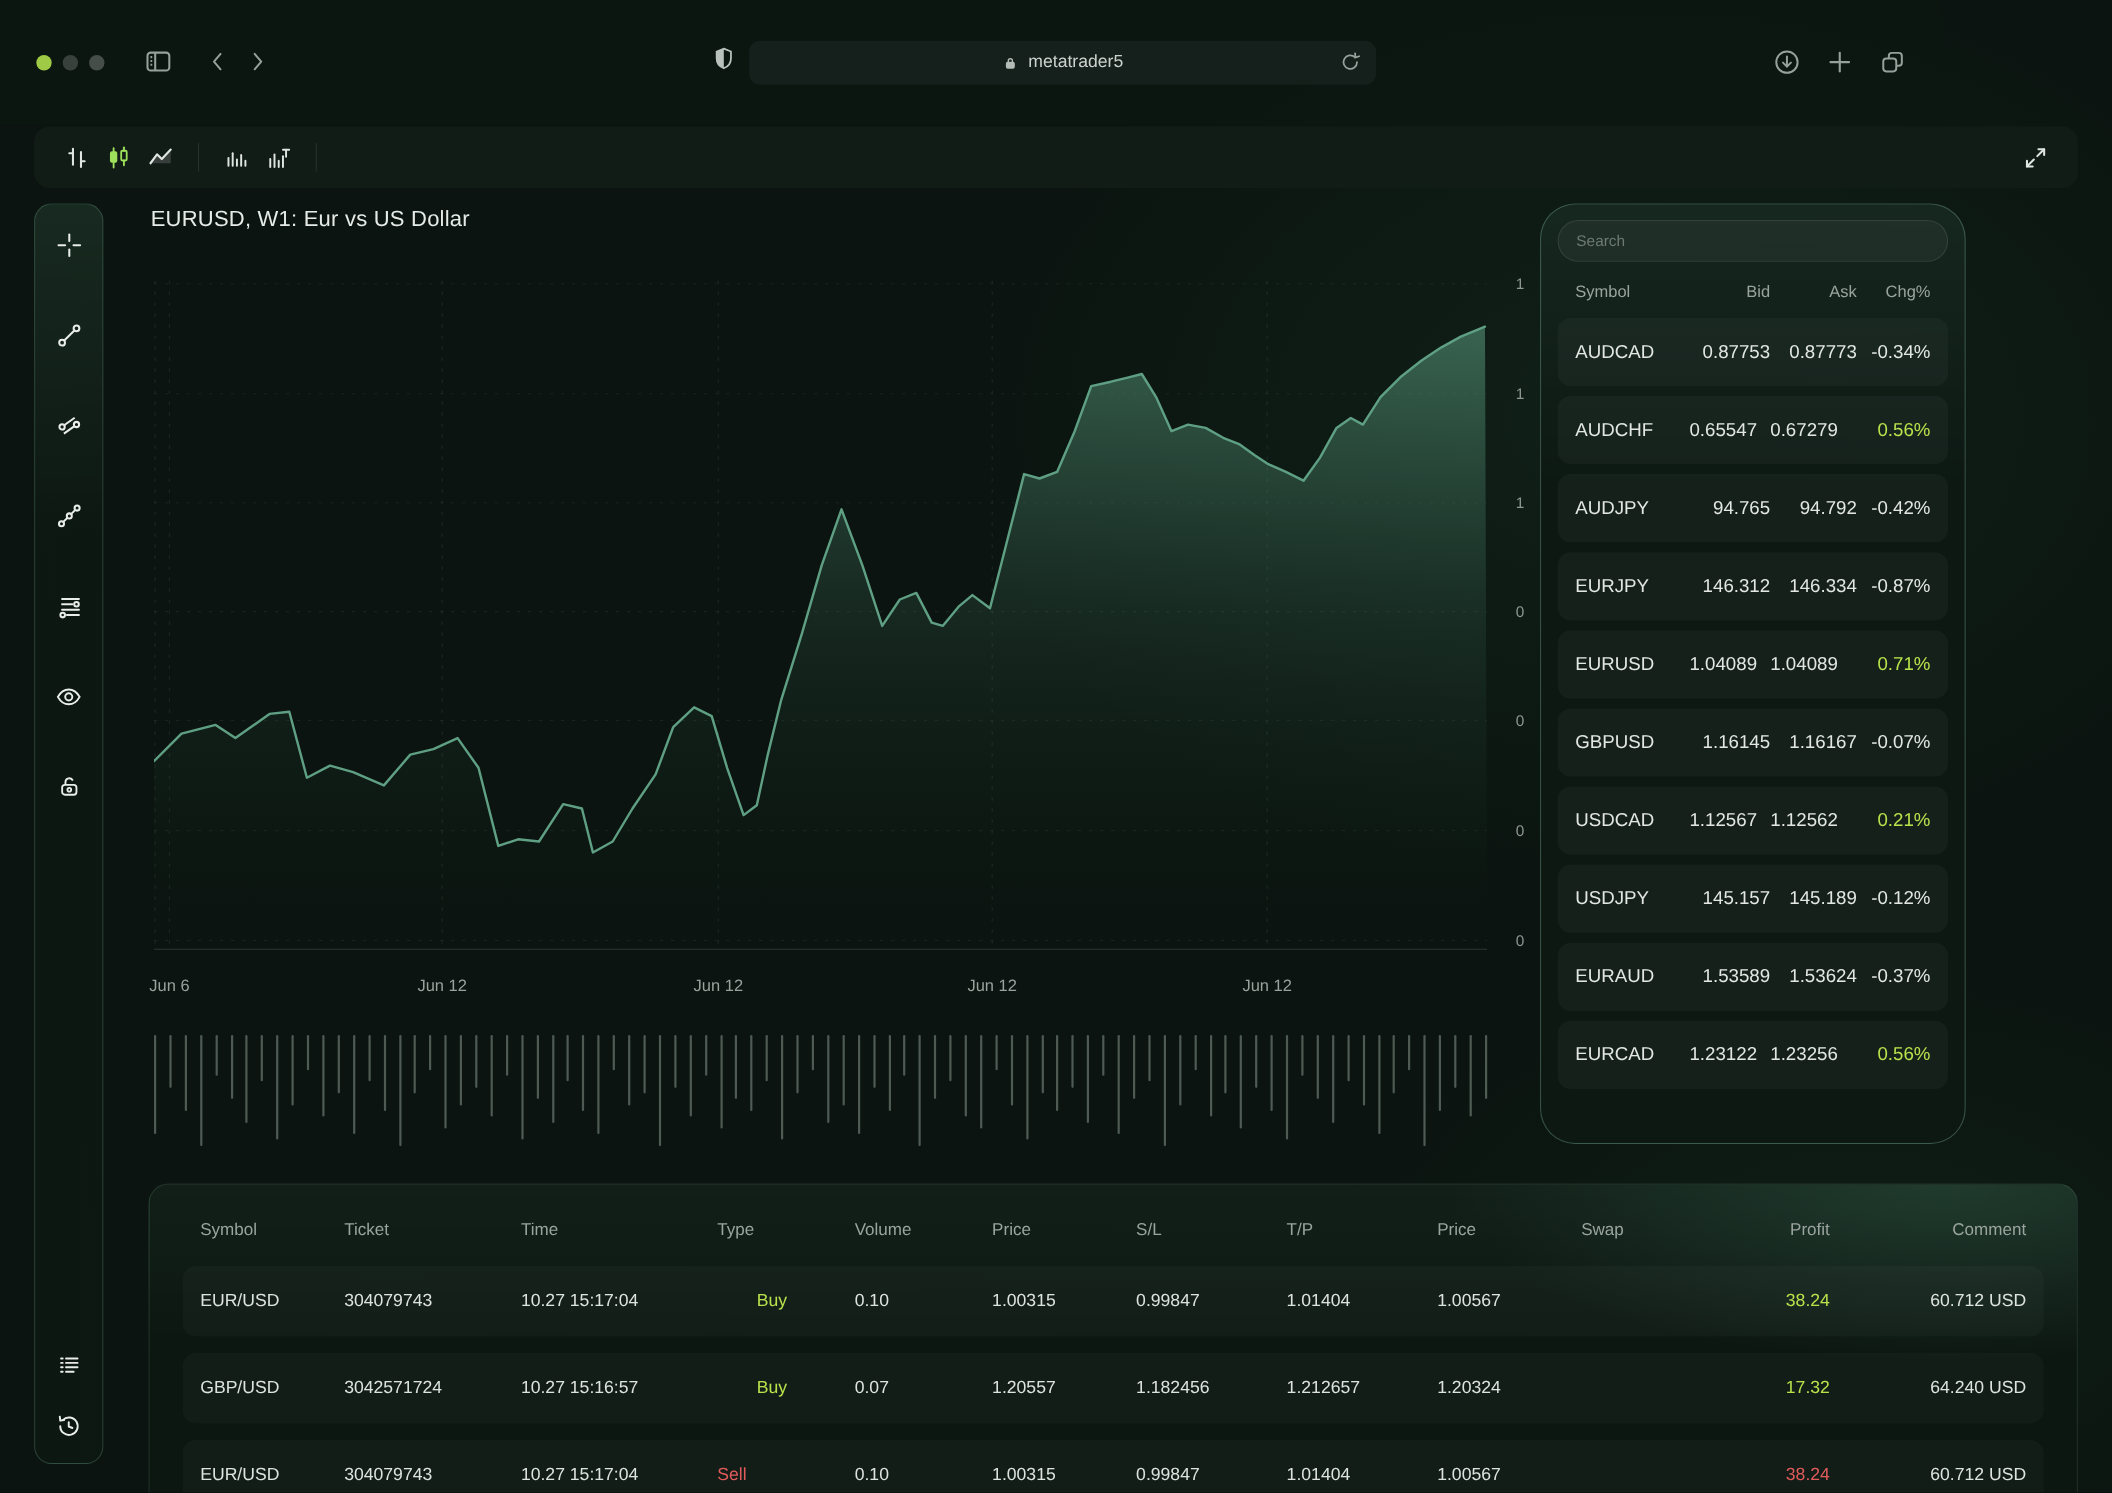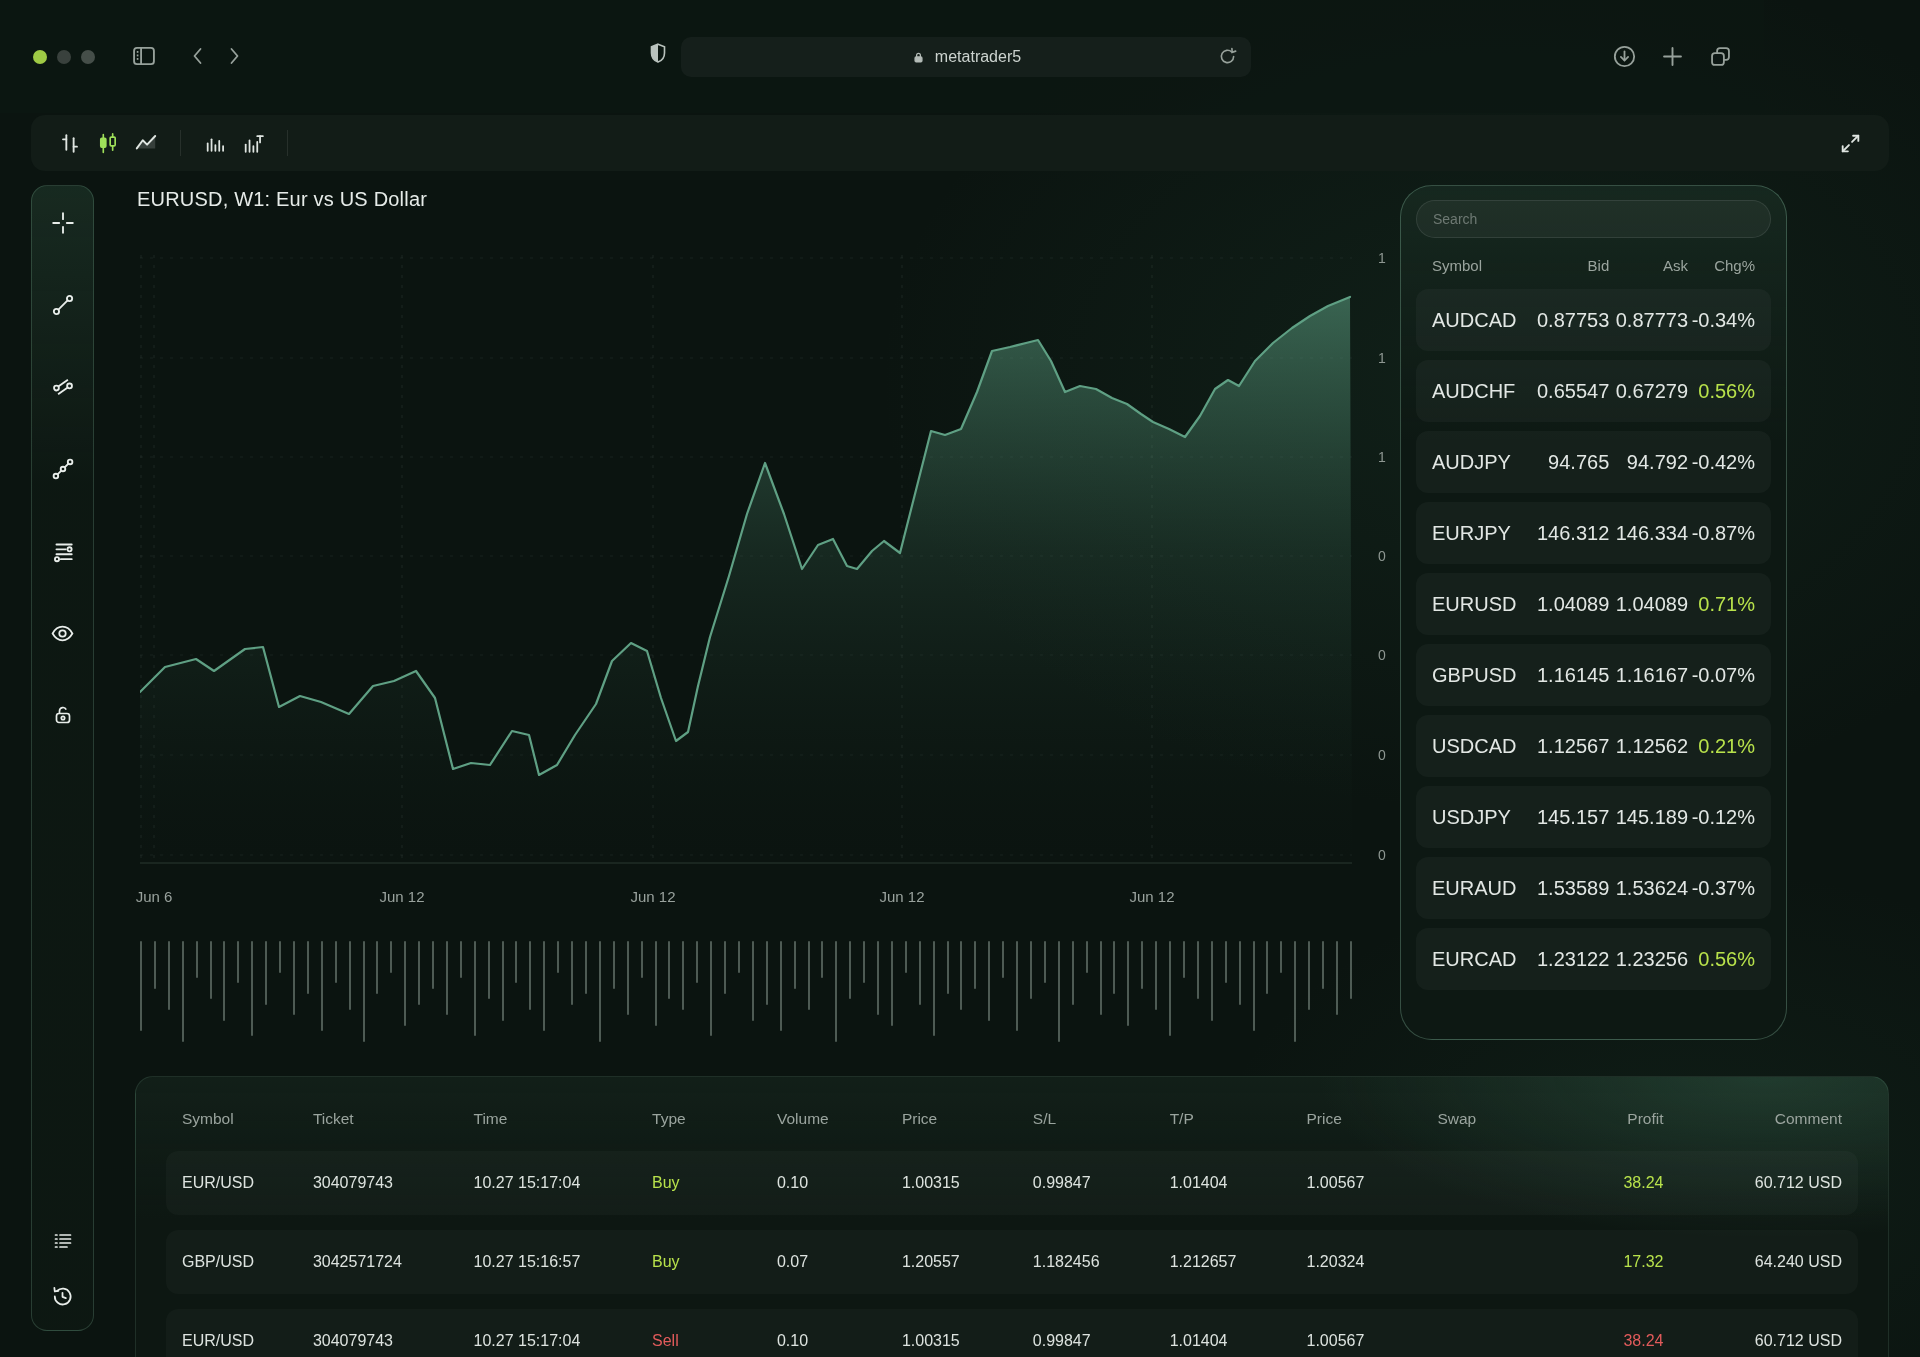--- a/index.html
+++ b/index.html
@@ -79,23 +79,23 @@
   .mw-search input {
     background:transparent; border:none; outline:none; color:#cdd4d0;
     font-size:14px; width:100%; font-family:inherit;
   }
   .mw-search input::placeholder { color:#6e7973; }
   .mw-grid { display:grid; grid-template-columns:1.25fr 1fr 1fr 0.85fr; align-items:center; }
   .mw-grid > :nth-child(n+2) { text-align:right; }
   .mw-head { padding:19px 16px 15px; color:#9aa49e; font-size:15px; }
   .mw-row {
     height:62px; border-radius:12px; background:rgba(255,255,255,0.035);
-    margin-bottom:9px; padding:0 16px; font-size:20px; color:#e2e7e4; cursor:pointer;
-  }
-  .pos { color:#b8e24b; }
+    margin-bottom:9px; padding:0 16px; font-size:17px; color:#e2e7e4; cursor:pointer;
+  }
+  .pos { color:#b8e24b;margin-left:36px; }
   .neg { color:#e25b5b; }
 
   
   .orders-panel {
     position:absolute; left:135px; top:1076px; width:1754px; height:340px;
     border-radius:18px; border:1px solid rgba(140,200,170,0.14);
     background:
       radial-gradient(640px 230px at 93% 0%, rgba(70,130,100,0.28), transparent 70%),
       linear-gradient(180deg, rgba(35,60,48,0.22), rgba(12,20,15,0) 42%),
       #0d1712;

